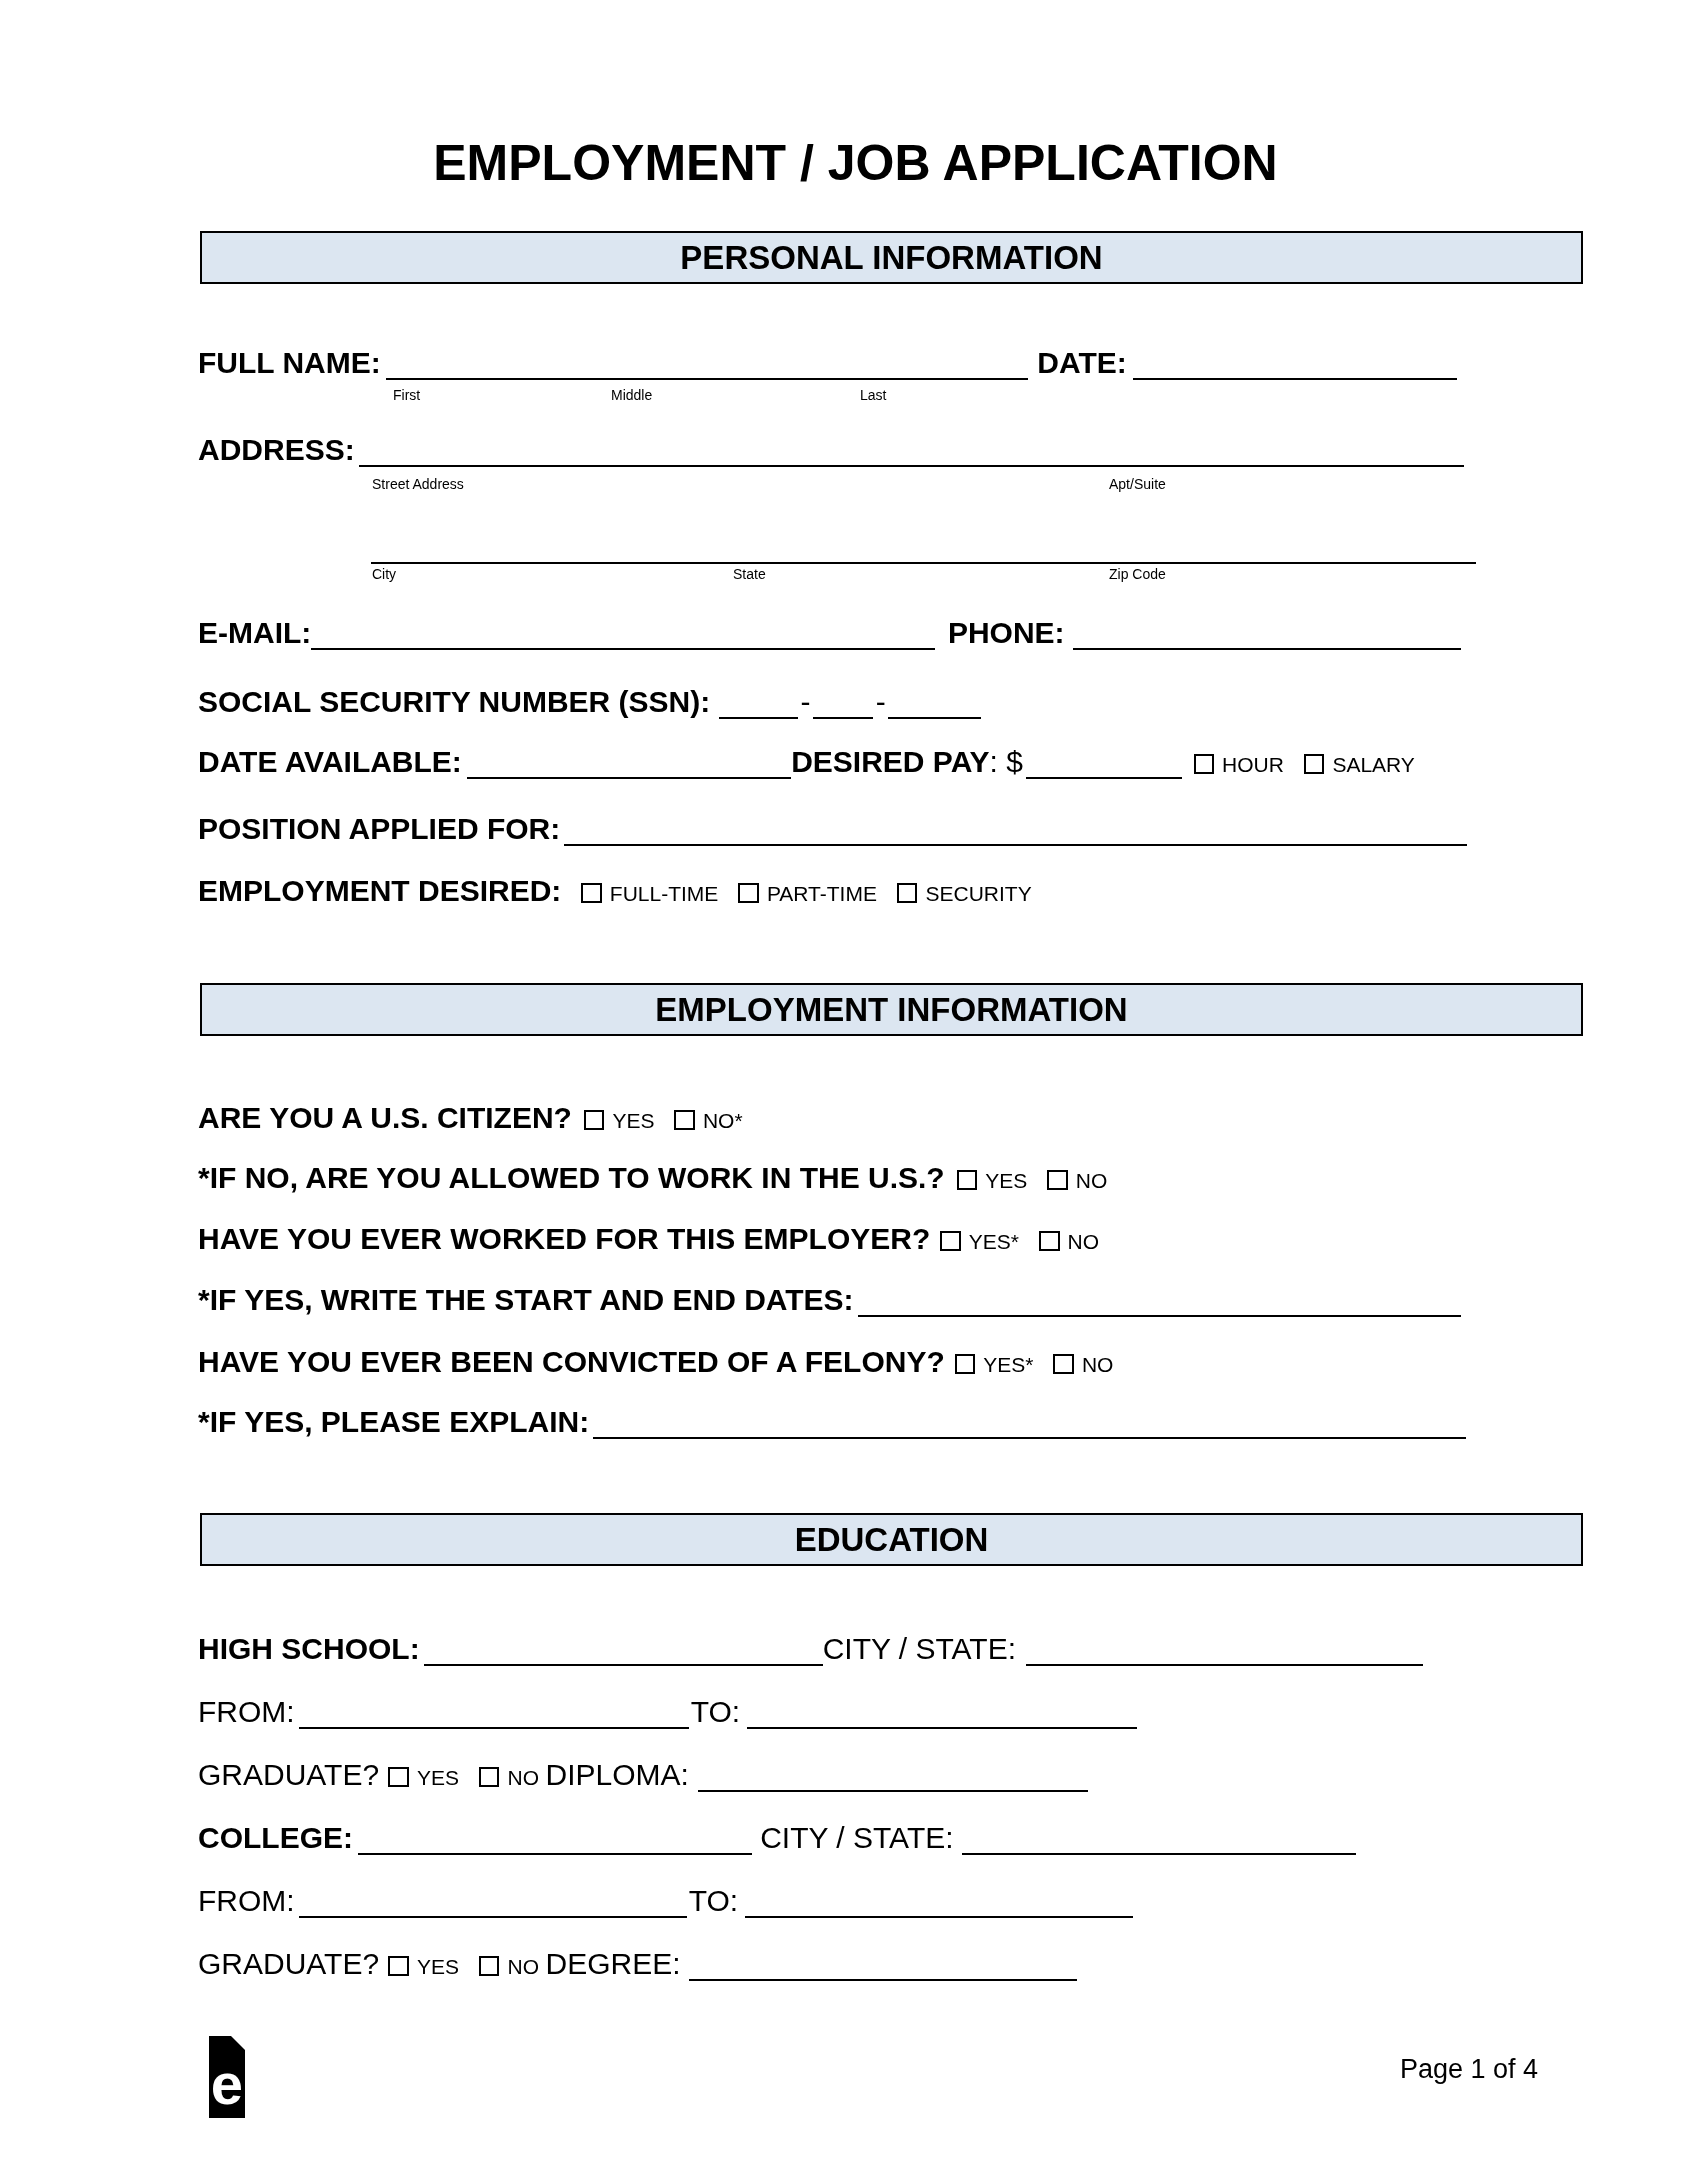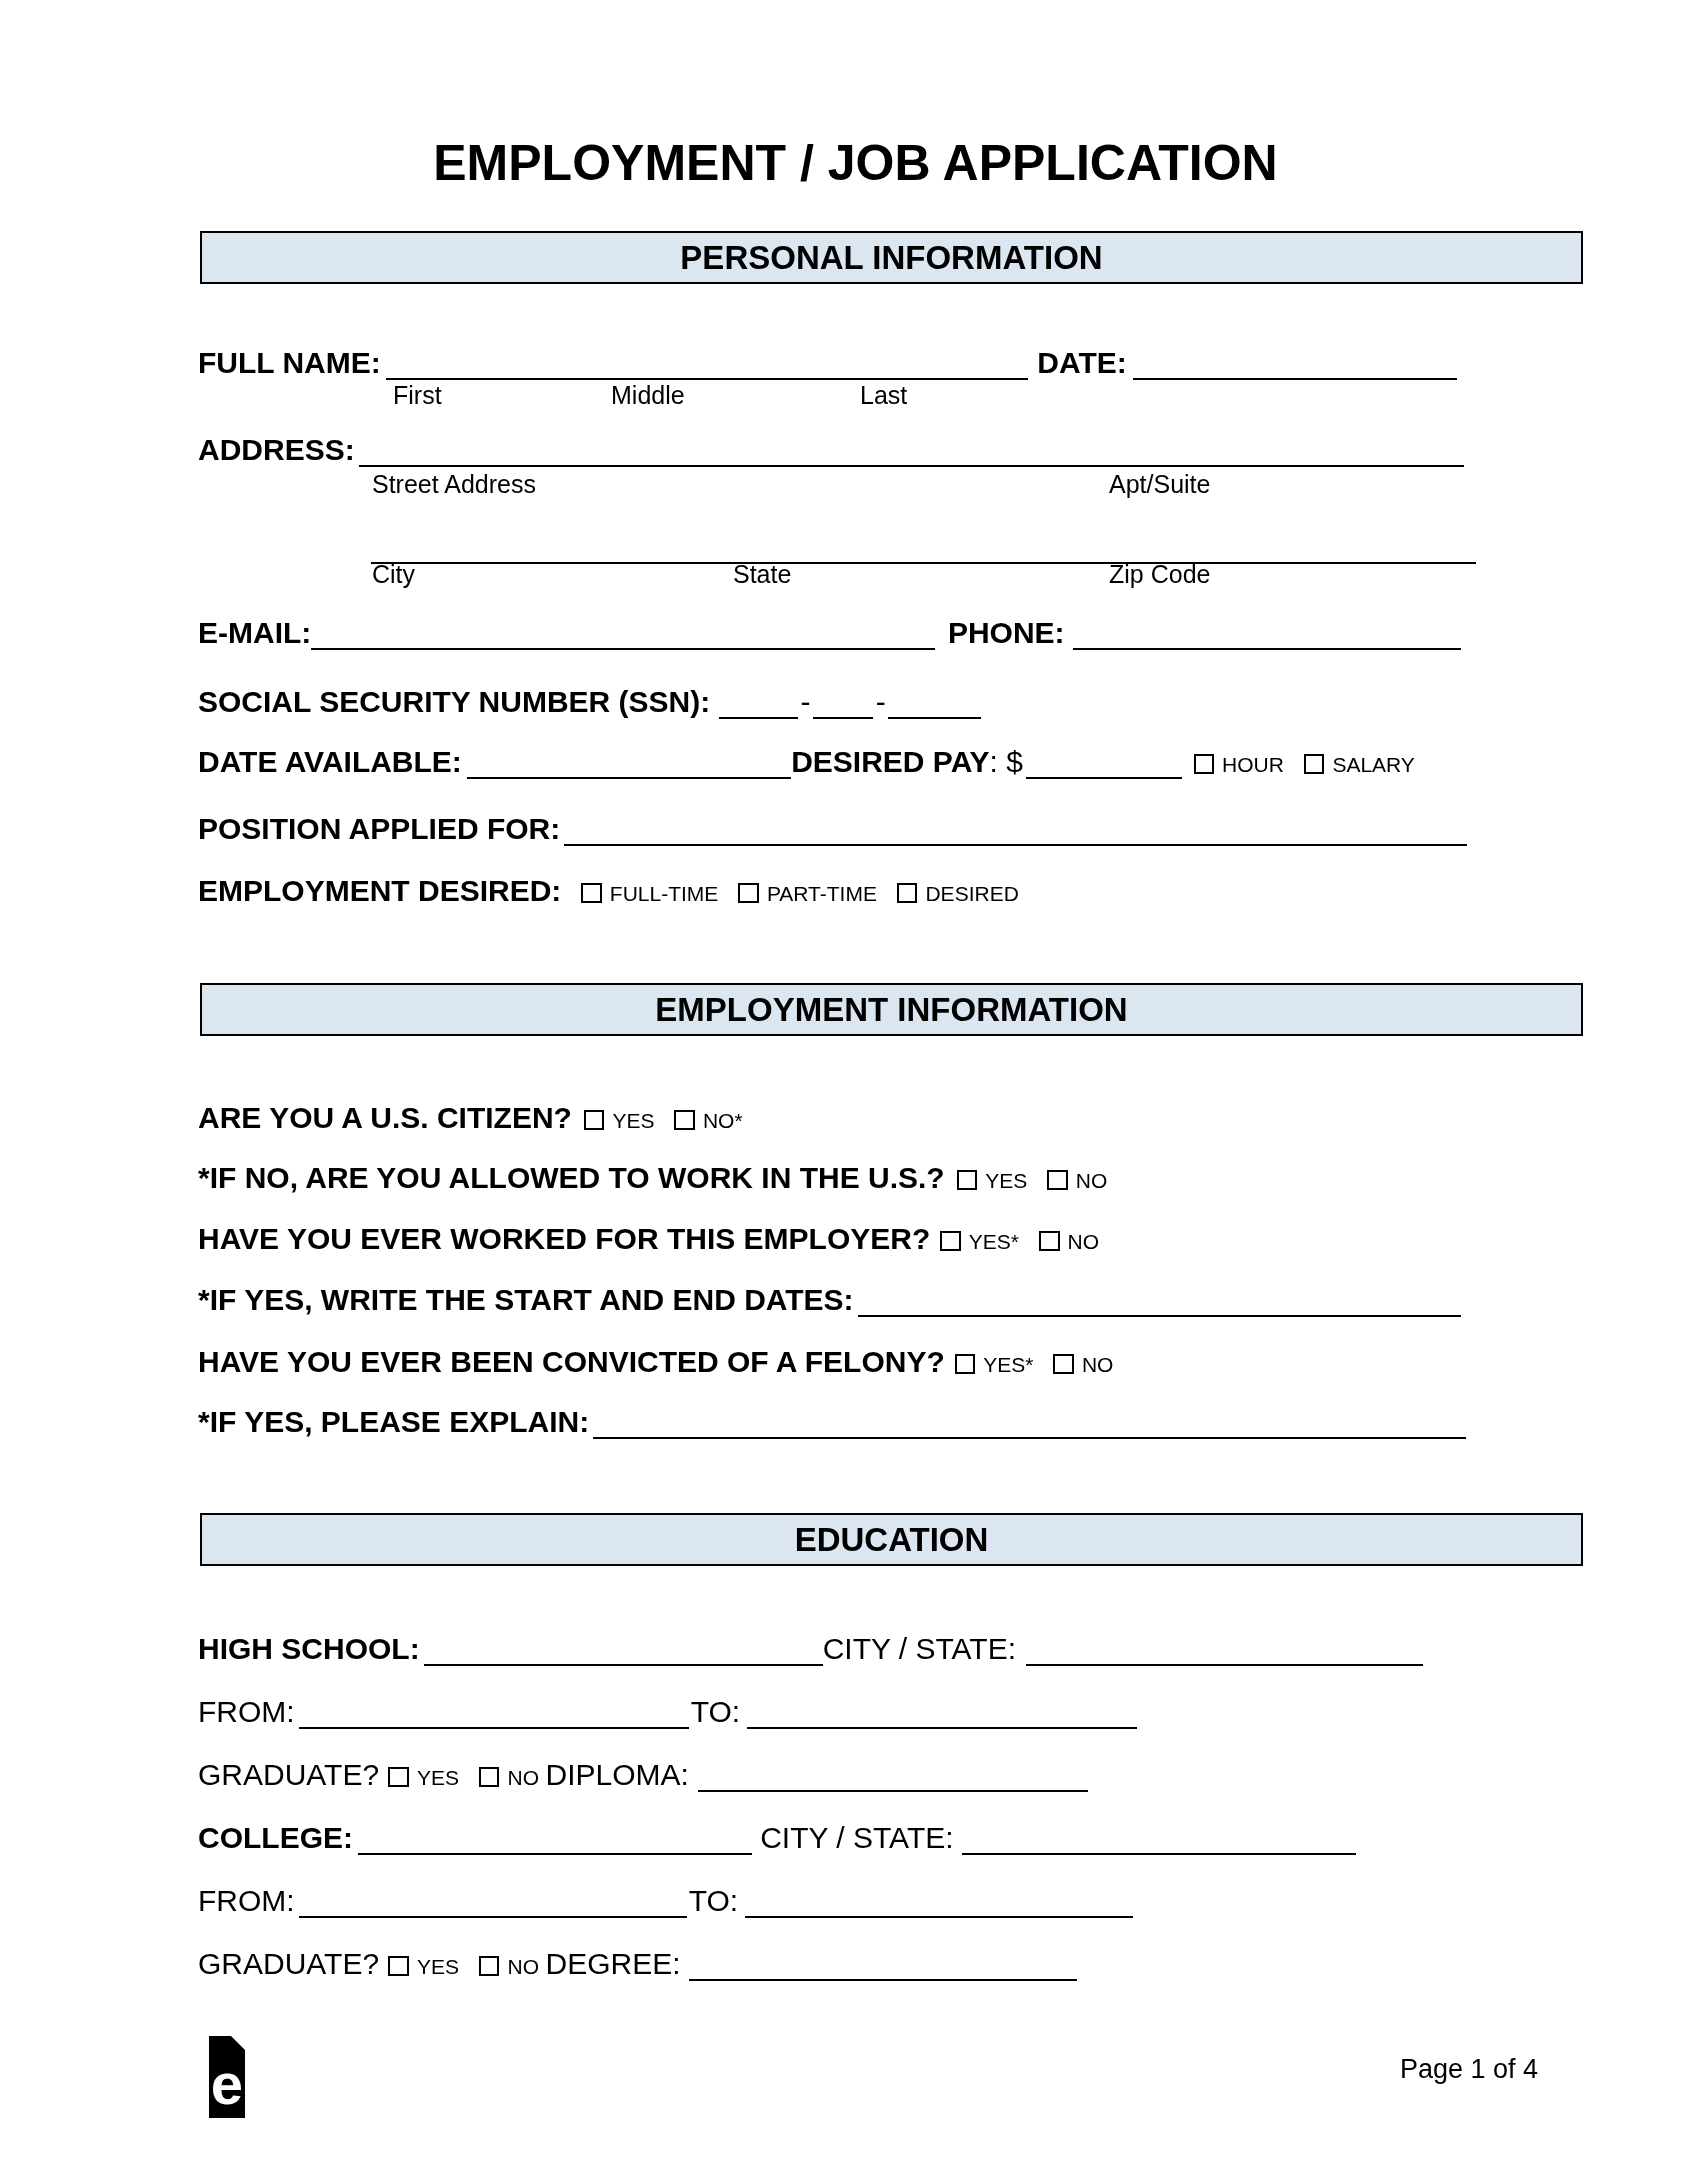--- a/index.html
+++ b/index.html
@@ -6,21 +6,21 @@
   #page{position:relative;width:1687px;height:2183px;background:#ffffff;
         font-family:"Liberation Sans",sans-serif;color:#000;overflow:hidden;}
   .title{position:absolute;left:12px;top:138px;width:1687px;text-align:center;
          font-size:50px;line-height:50px;font-weight:bold;white-space:nowrap;}
   .bar{position:absolute;left:200px;width:1383px;height:53px;background:#dce6f1;
        border:2.6px solid #000;box-sizing:border-box;display:flex;align-items:center;
        justify-content:center;font-size:33px;font-weight:bold;white-space:nowrap;}
   .row{position:absolute;left:198px;font-size:30px;line-height:30px;white-space:nowrap;}
   .b{font-weight:bold;}
   .sm{font-size:21px;line-height:21px;}
-  .sub{position:absolute;font-size:25px;line-height:21px;white-space:nowrap;}
+  .sub{position:absolute;font-size:14px;line-height:21px;white-space:nowrap;}
   .ln{display:inline-block;height:0;border-bottom:2.6px solid #000;vertical-align:-6.6px;}
   .cb{display:inline-block;width:16.5px;height:16.5px;border:2.6px solid #000;
       vertical-align:-2px;margin:0 8px 0 12px;}
   .cb.g2{margin-left:20px;}
   .ml4{margin-left:2.6px;}.ml6{margin-left:4px;}.ml7{margin-left:4.6px;}.ml8{margin-left:5.3px;}
   .ml10{margin-left:6.6px;}.ml12{}.ml13{margin-left:8.6px;}
   .ml14{margin-left:9.3px;}.ml15{margin-left:10px;}.ml19{margin-left:12.6px;}.ml22{margin-left:2px;}
   .footer-page{position:absolute;left:1191px;top:2056px;width:347px;text-align:right;
                font-size:27px;line-height:27px;}
   .logo{position:absolute;left:209px;top:2036px;width:36px;height:82px;background:#000;}
@@ -55,21 +55,21 @@
   <span class="sub" style="left:1109px;top:564px">Zip Code</span>
 
   <div class="row" style="top:687px"><span class="b">SOCIAL SECURITY NUMBER (SSN):</span><span class="ln ml13" style="width:79px"></span><span class="ml4">-</span><span class="ln ml4" style="width:60px"></span><span class="ml4">-</span><span class="ln ml4" style="width:93px"></span></div>
 
   <div class="row" style="top:618px"><span class="b">E-MAIL:</span><span class="ln ml12" style="width:624px"></span><span class="b ml19">PHONE:</span><span class="ln ml13" style="width:388px"></span></div>
 
   <div class="row" style="top:747px"><span class="b">DATE AVAILABLE:</span><span class="ln ml8" style="width:324px"></span><span class="b ml12">DESIRED PAY</span><span>: $</span><span class="ln ml4" style="width:156px"></span><span class="cb"></span><span class="sm">HOUR</span><span class="cb g2"></span><span class="sm">SALARY</span></div>
 
   <div class="row" style="top:814px"><span class="b">POSITION APPLIED FOR:</span><span class="ln ml6" style="width:903px"></span></div>
 
-  <div class="row" style="top:876px"><span class="b">EMPLOYMENT DESIRED:</span><span class="cb g2"></span><span class="sm">FULL-TIME</span><span class="cb g2"></span><span class="sm">PART-TIME</span><span class="cb g2"></span><span class="sm">DESIRED</span></div>
+  <div class="row" style="top:876px"><span class="b">EMPLOYMENT DESIRED:</span><span class="cb g2"></span><span class="sm">FULL-TIME</span><span class="cb g2"></span><span class="sm">PART-TIME</span><span class="cb g2"></span><span class="sm">SECURITY</span></div>
 
   <div class="bar" style="top:983px">
       <span>EMPLOYMENT INFORMATION</span>
     </div>
 
   <div class="row" style="top:1103px"><span class="b">ARE YOU A U.S. CITIZEN?</span><span class="cb"></span><span class="sm">YES</span><span class="cb g2"></span><span class="sm">NO*</span></div>
 
   <div class="row" style="top:1163px"><span class="b">*IF NO, ARE YOU ALLOWED TO WORK IN THE U.S.?</span><span class="cb"></span><span class="sm">YES</span><span class="cb g2"></span><span class="sm">NO</span></div>
 
   <div class="row" style="top:1224px"><span class="b">HAVE YOU EVER WORKED FOR THIS EMPLOYER?</span><span class="cb ml15"></span><span class="sm">YES*</span><span class="cb g2"></span><span class="sm">NO</span></div>

